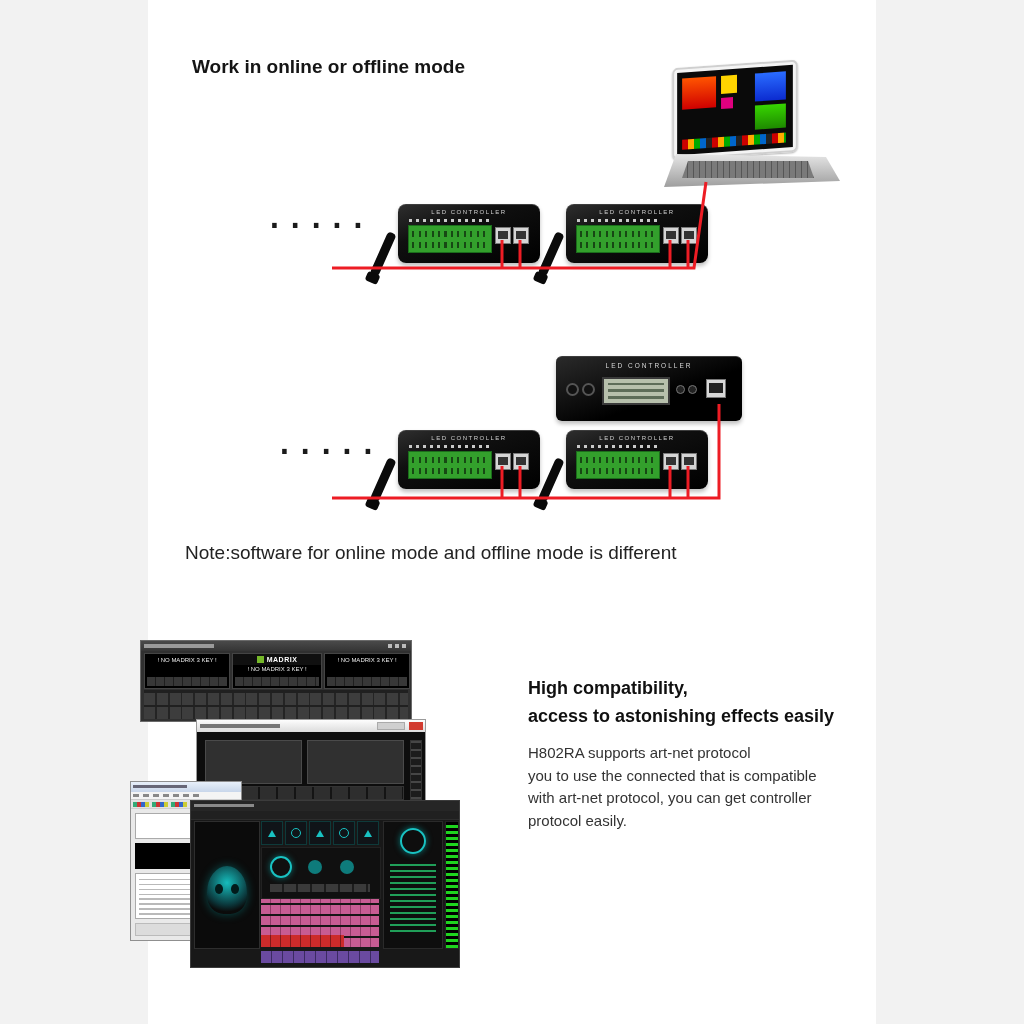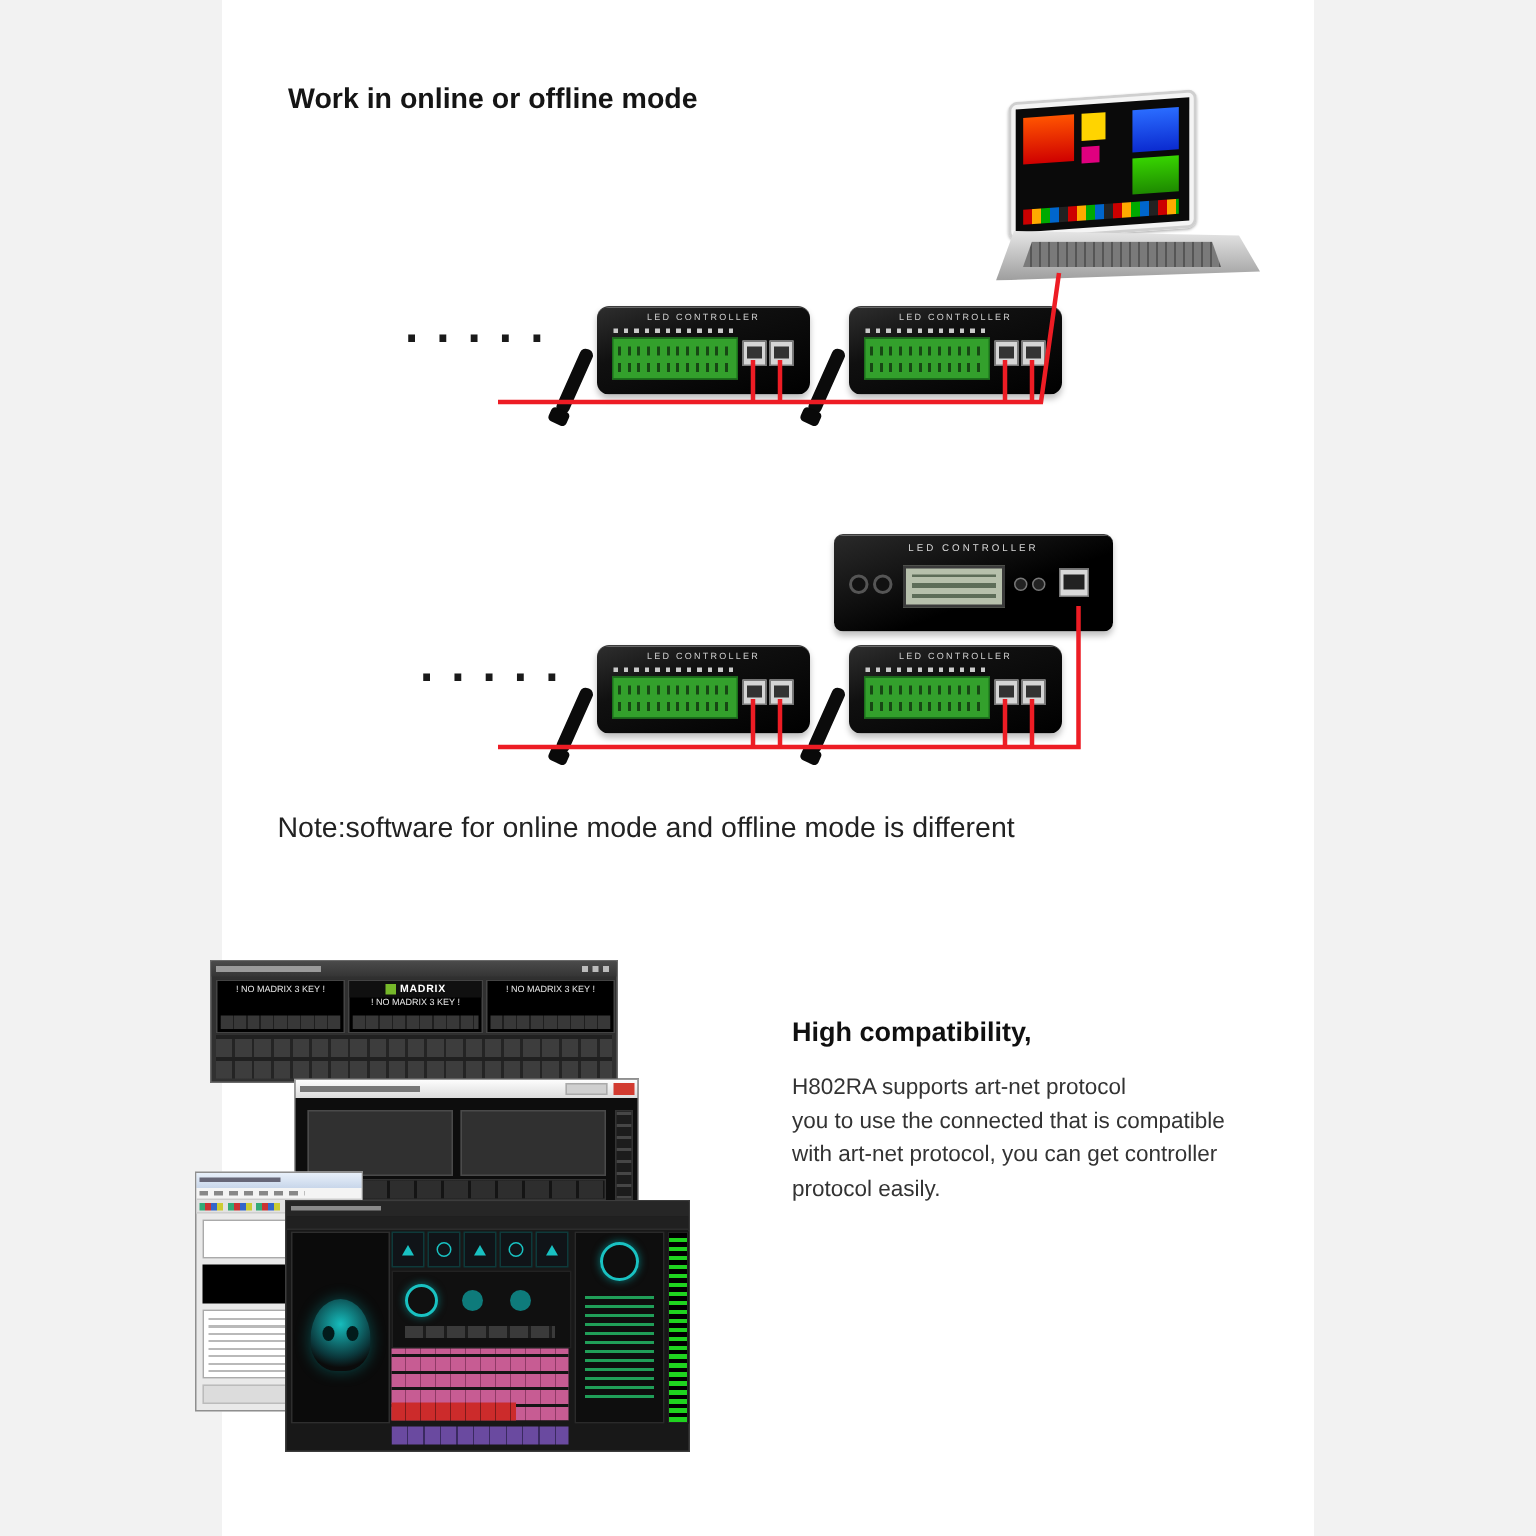--- a/index.html
+++ b/index.html
@@ -288,20 +288,21 @@
     <div class="w4-right">
       <i class="w4-ring"></i>
       <i class="w4-list"></i>
     </div>
     <div class="w4-vu"></div>
     <div class="w4-foot"></div>
   </div>
 
   <div class="compat">
     <div class="compat-h">High compatibility,</div>
+    <div class="compat-h">access to astonishing effects easily</div>
     <div class="compat-body">
       <div>H802RA supports art-net protocol</div>
       <div>you to use the connected that is compatible</div>
       <div>with art-net protocol, you can get controller</div>
       <div>protocol easily.</div>
     </div>
   </div>
 </div>
 
 </body></html>

